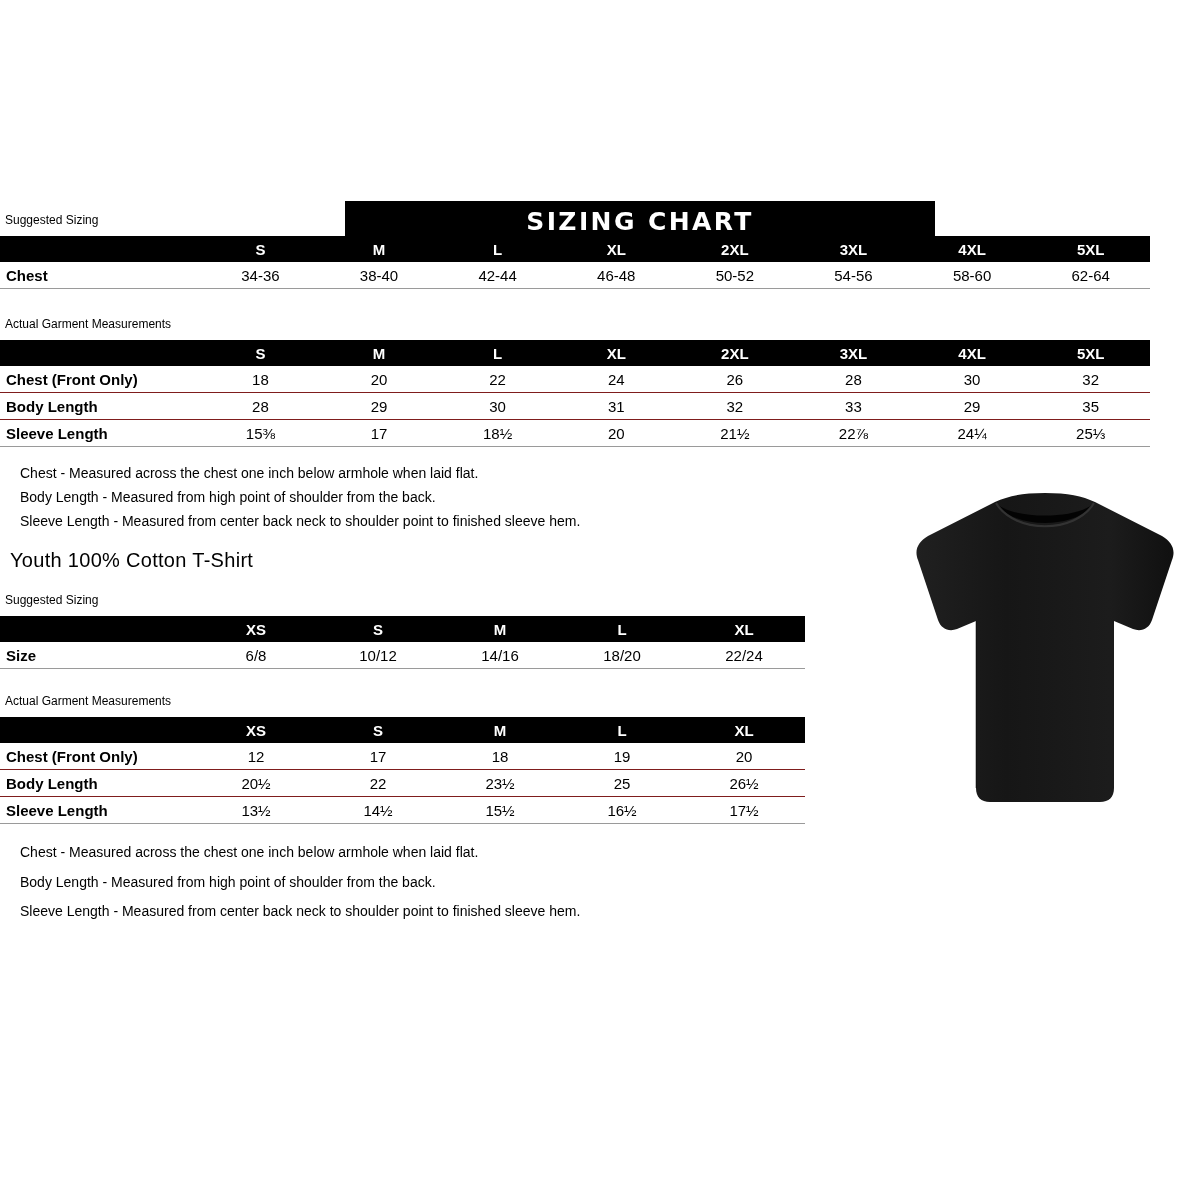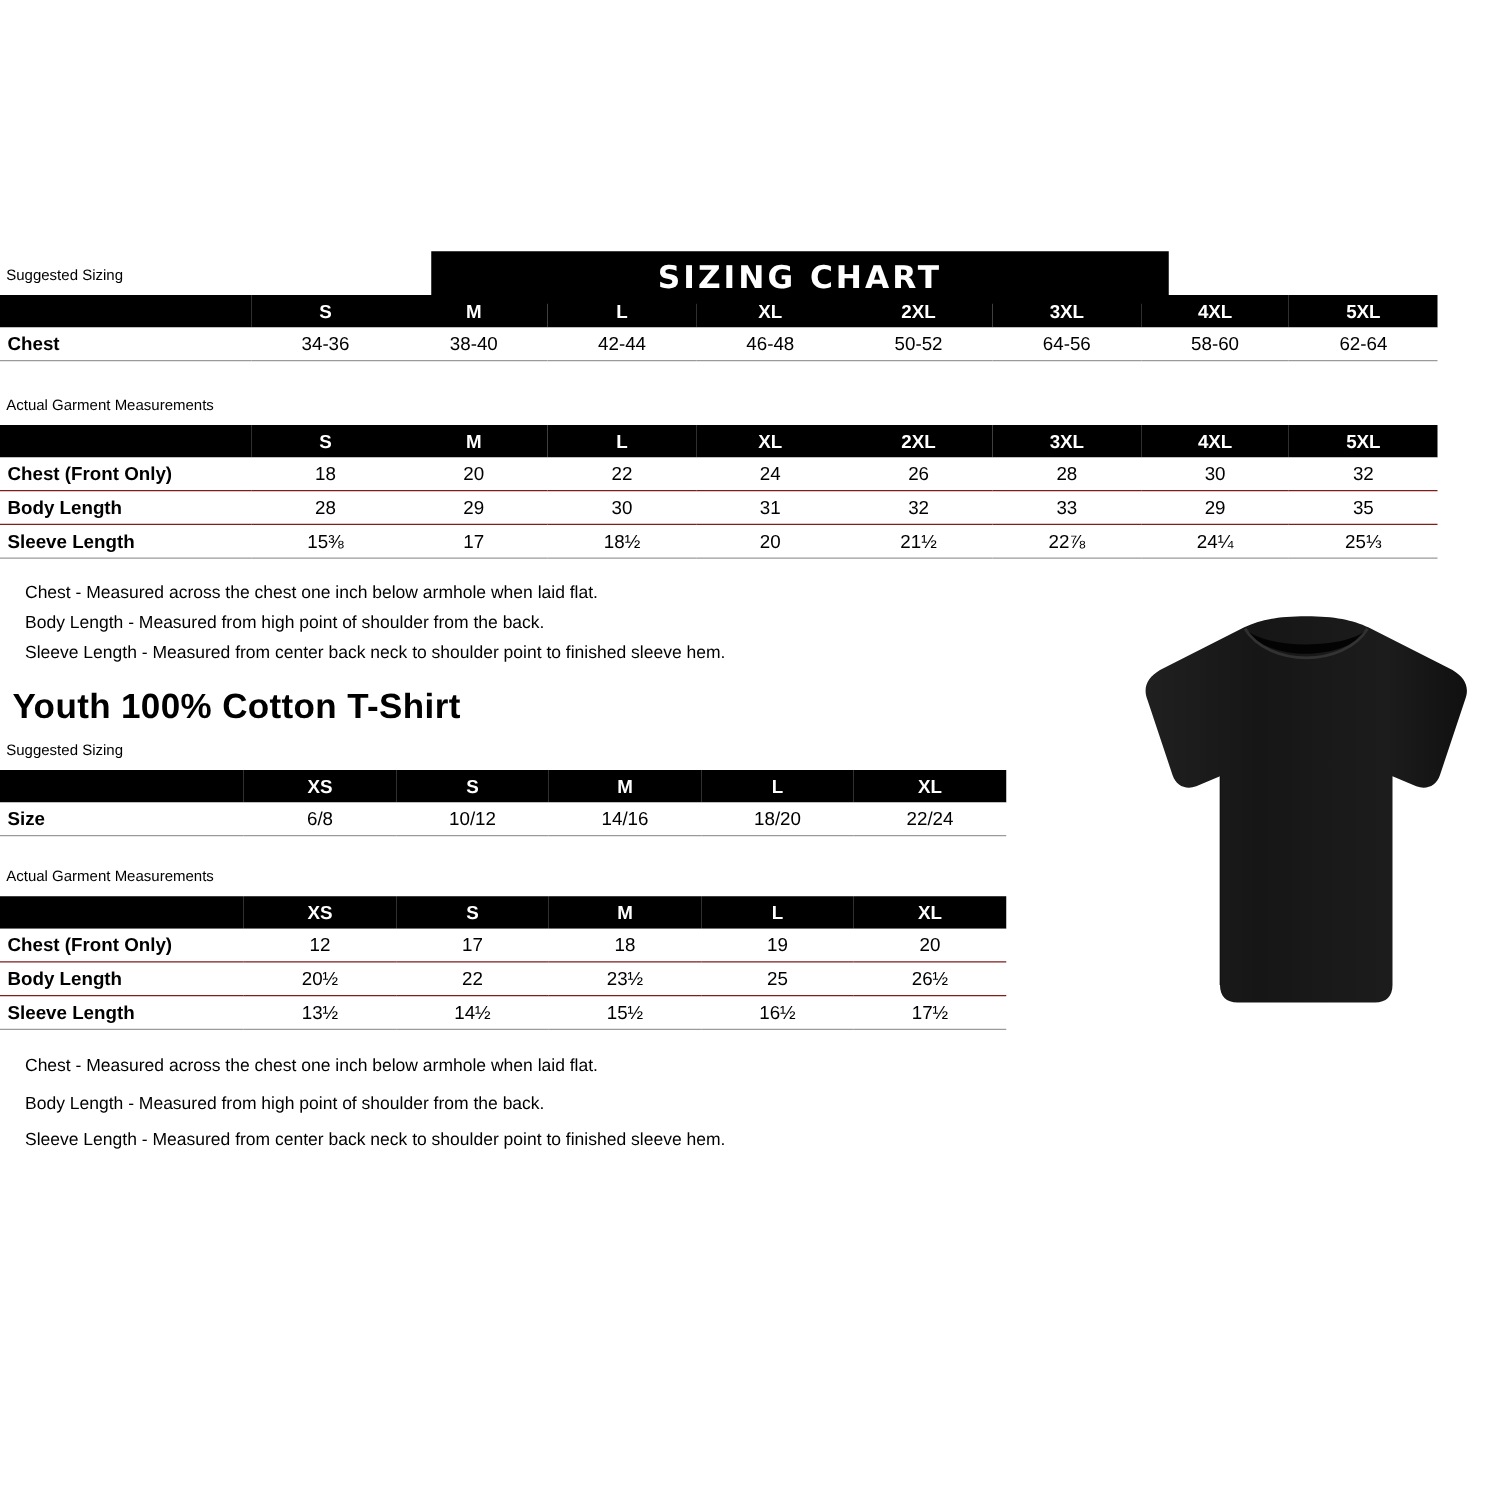--- a/index.html
+++ b/index.html
@@ -115,24 +115,23 @@
     position: absolute;
     font-size: 14px;
     white-space: nowrap;
   }
 
   
   .youth-title {
     position: absolute;
     left: 10px;
     top: 549px;
-    font-size: 28px;
+    font-size: 20px;
     letter-spacing: 0.3px;
     white-space: nowrap;
-    font-weight: bold;
   }
 
   
   .shirt {
     position: absolute;
     left: 900px;
     top: 490px;
     width: 290px;
     height: 320px;
   }
@@ -176,21 +175,21 @@
       </tr>
     </thead>
     <tbody>
       <tr>
         <td class="rowlabel">Chest</td>
         <td>34-36</td>
         <td>38-40</td>
         <td>42-44</td>
         <td>46-48</td>
         <td>50-52</td>
-        <td>64-56</td>
+        <td>54-56</td>
         <td>58-60</td>
         <td>62-64</td>
       </tr>
     </tbody>
   </table>
 
   <div class="section-label" style="left:5px; top:317px;">Actual Garment Measurements</div>
 
   <table class="chart" id="adult-actual" style="left:0px; top:340px; width:1150px;">
     <colgroup>

